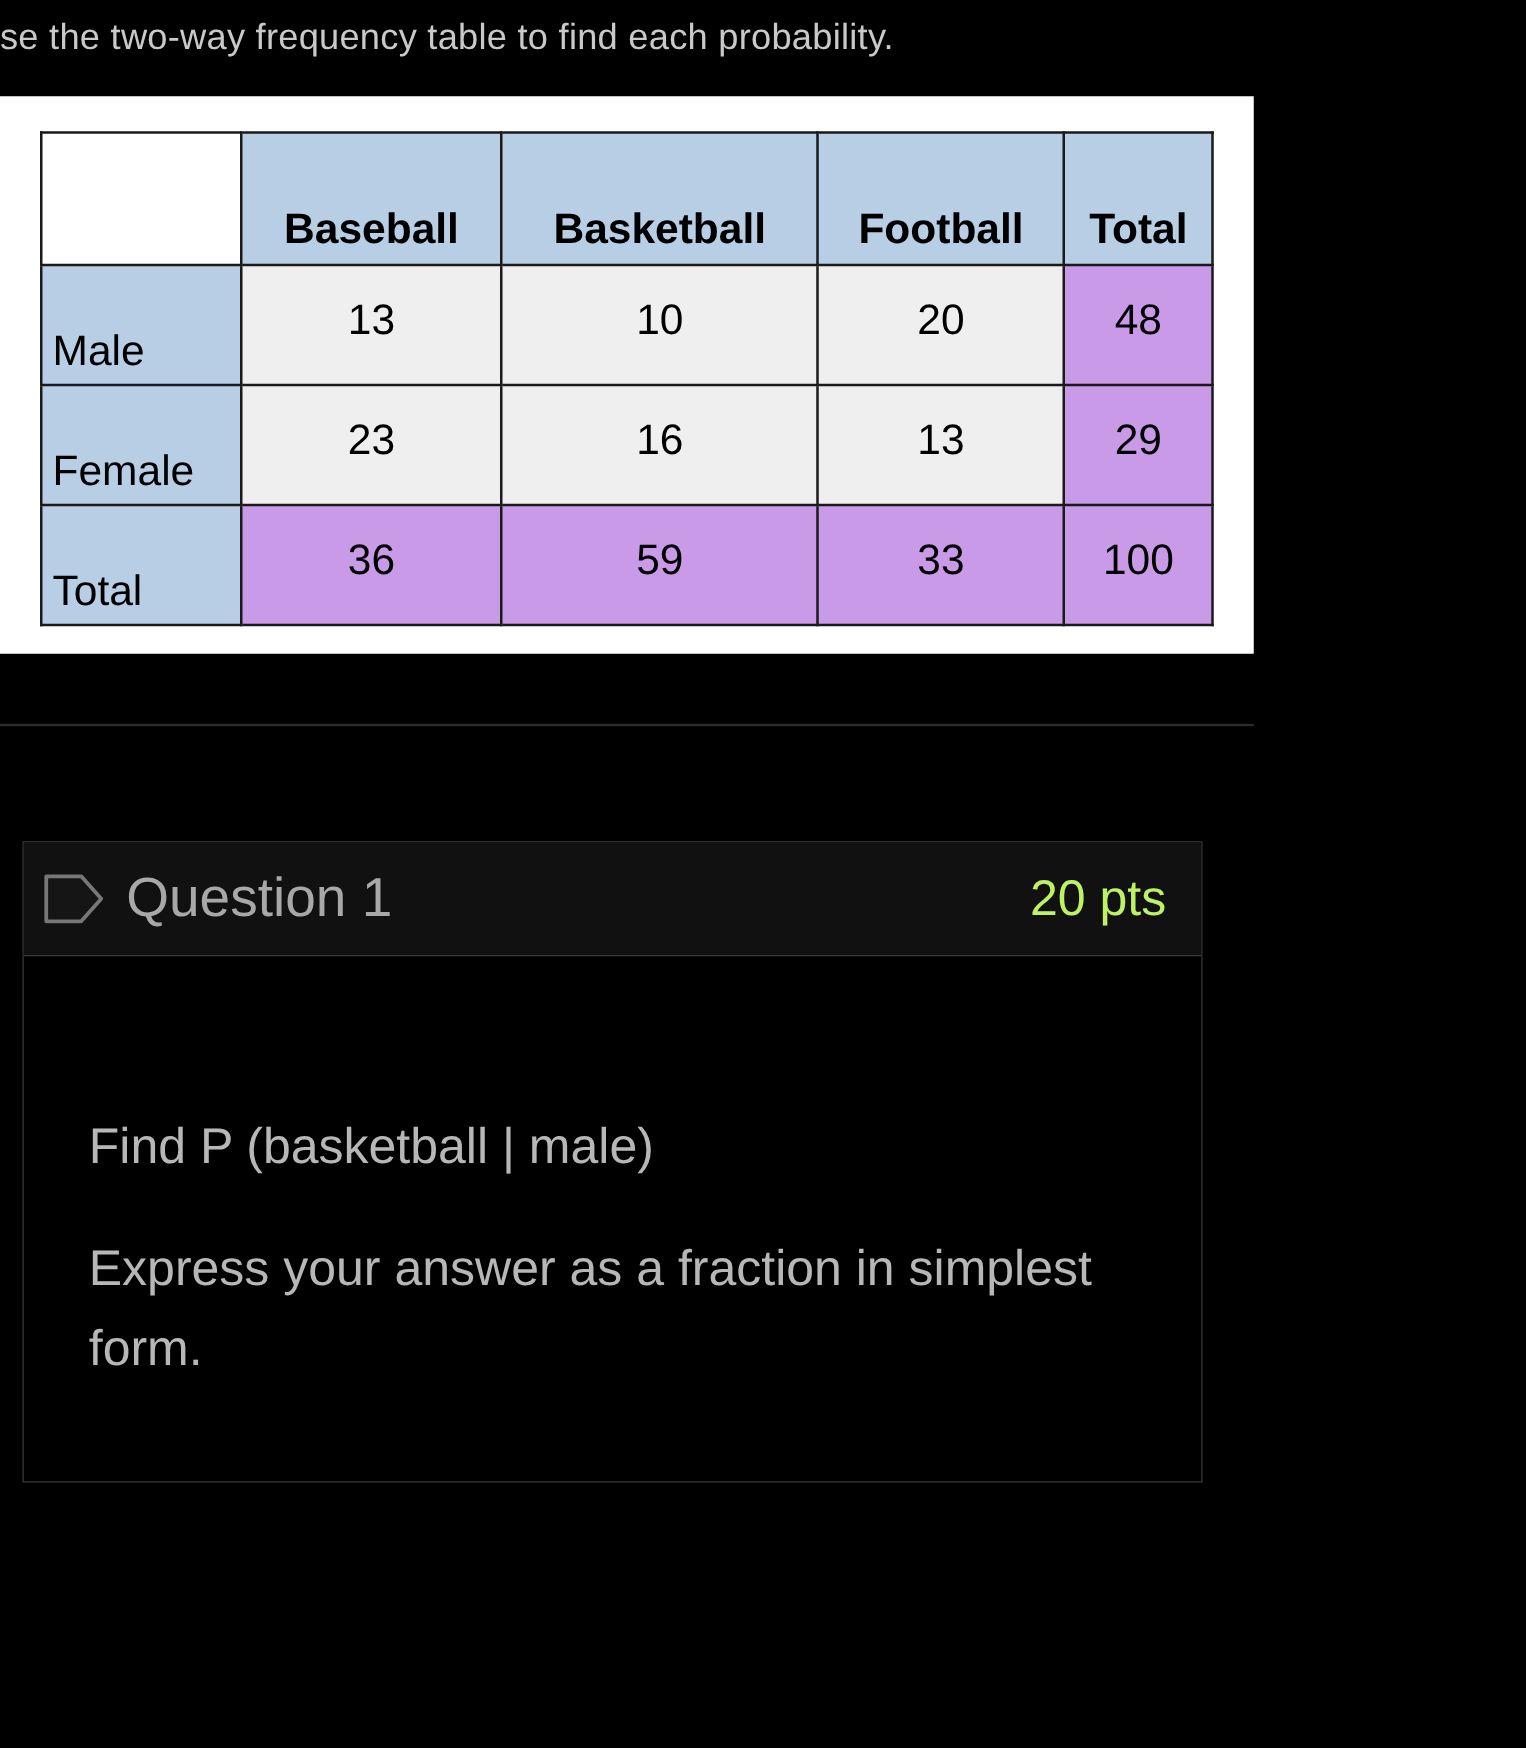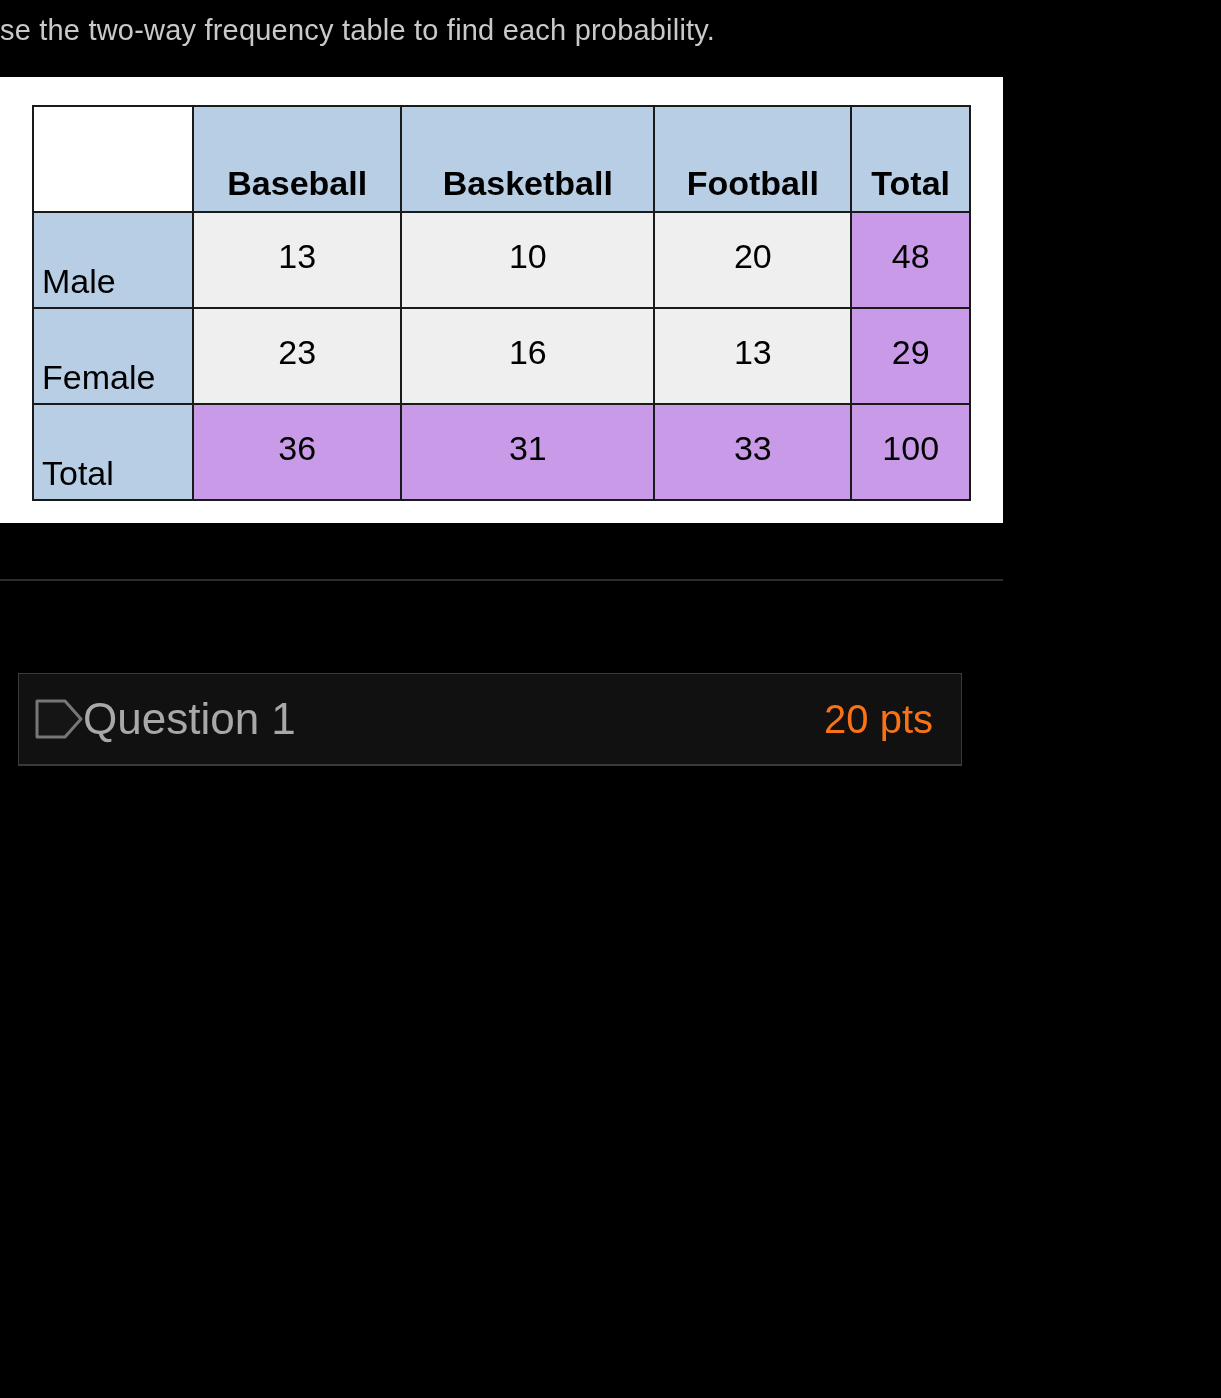--- a/index.html
+++ b/index.html
@@ -88,36 +88,37 @@
     display: flex;
     align-items: center;
     justify-content: space-between;
     border-bottom: 1px solid #3a3a3a;
     background: #111;
     padding: 20px 28px 20px 16px;
   }
   .qh-left {
     display: flex;
     align-items: center;
+    gap: 18px;
   }
   .tag-icon {
     width: 48px;
     height: 40px;
     display: inline-block;
   }
   .tag-icon svg { display:block; }
   .q-title {
     font-size: 44px;
     font-weight: 300;
     color: #a8a8a8;
   }
   .q-pts {
     font-size: 40px;
     font-weight: 300;
-    color: #f97316;
+    color: #bef264;
   }
   .question-body {
     padding: 120px 52px 40px 52px;
     font-size: 40px;
     font-weight: 300;
     line-height: 1.6;
     color: #b7b7b7;
   }
   .question-body p { margin-bottom: 34px; }
 </style>
@@ -150,21 +151,21 @@
         <tr>
           <th>Female</th>
           <td>23</td>
           <td>16</td>
           <td>13</td>
           <td class="total-col">29</td>
         </tr>
         <tr class="total-row">
           <th>Total</th>
           <td>36</td>
-          <td>31</td>
+          <td>59</td>
           <td>33</td>
           <td class="total-col">100</td>
         </tr>
       </tbody>
     </table>
   </div>
 
   <div class="hr"></div>
 
   <div class="question-card">
@@ -172,15 +173,19 @@
       <div class="qh-left">
         <span class="tag-icon">
           <svg viewBox="0 0 48 40" width="48" height="40">
             <polygon points="2,2 30,2 46,20 30,38 2,38" fill="#151515" stroke="#777" stroke-width="3" stroke-linejoin="round"></polygon>
           </svg>
         </span>
         <span class="q-title">Question 1</span>
       </div>
       <span class="q-pts">20 pts</span>
     </div>
+    <div class="question-body">
+      <p>Find P (basketball | male)</p>
+      <p>Express your answer as a fraction in simplest form.</p>
+    </div>
   </div>
 
 </div>
 
 </body></html>

